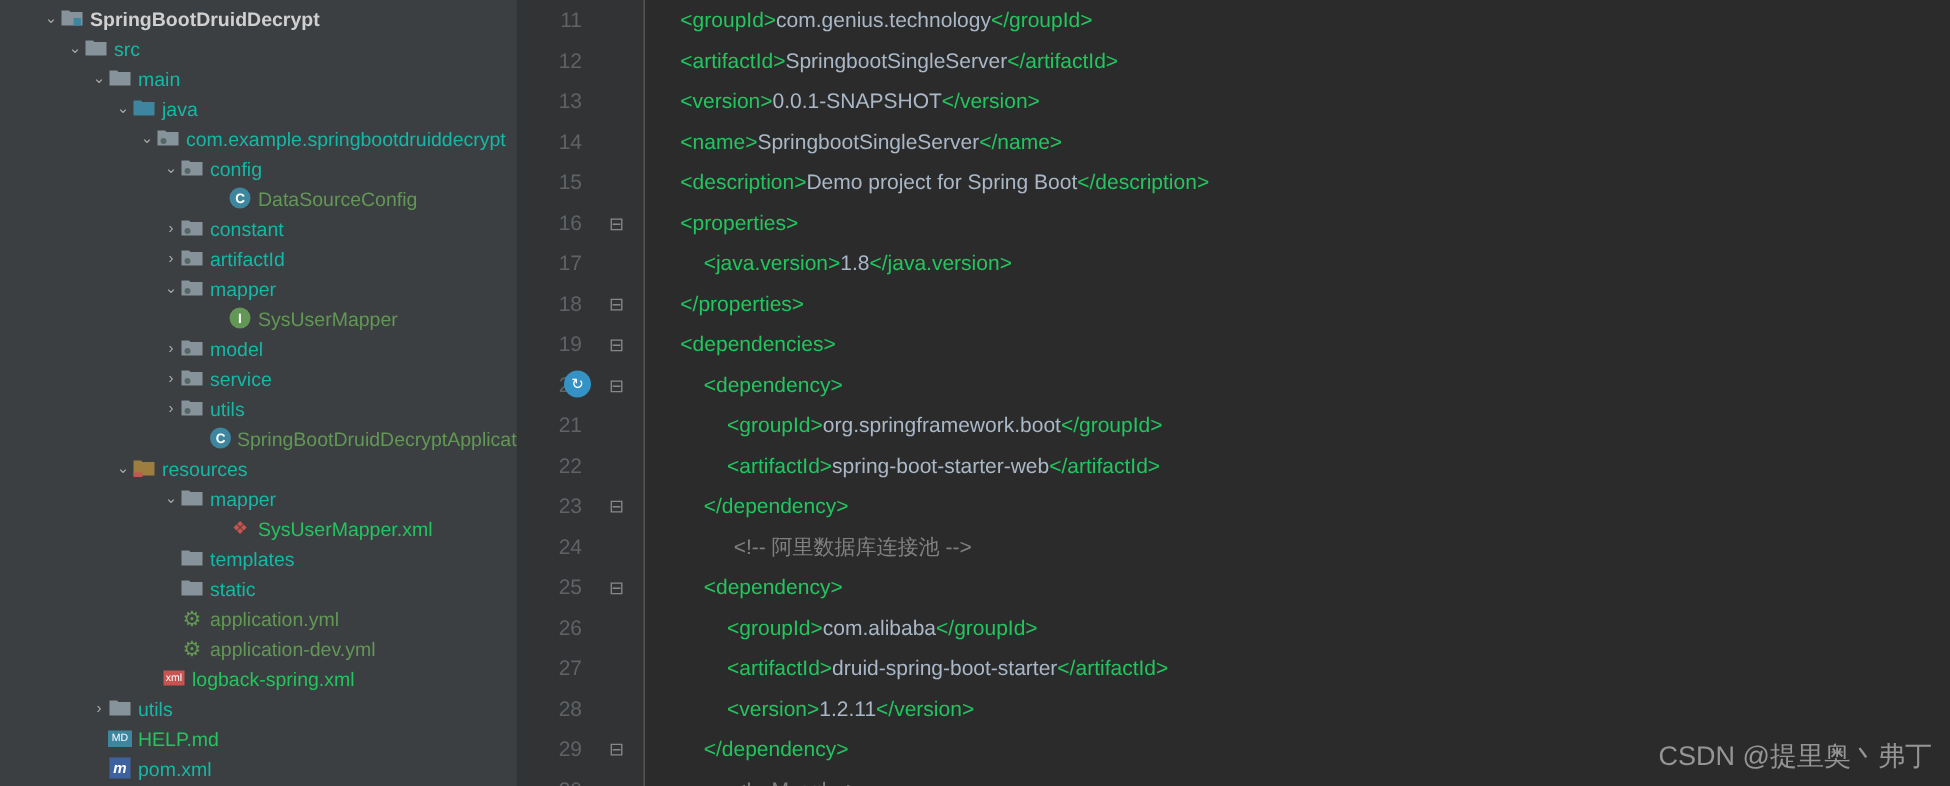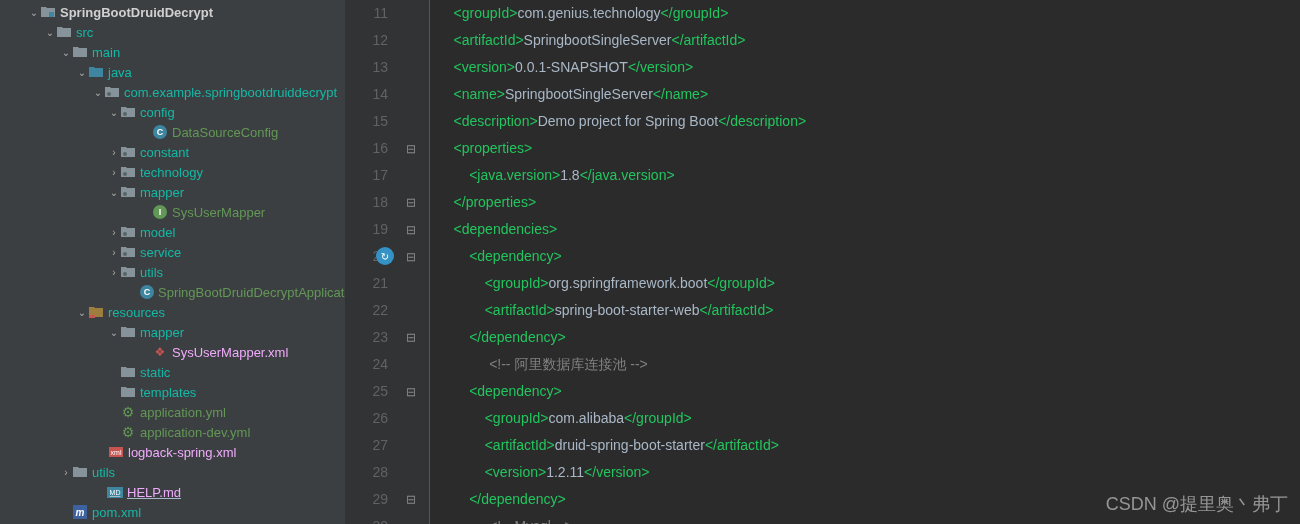--- a/index.html
+++ b/index.html
@@ -4,21 +4,21 @@
 <style>
 * { margin:0; padding:0; box-sizing:border-box; font-family:"Microsoft YaHei",Arial,sans-serif; }
 body { background:#2b2b2b; color:#a9b7c6; font-size:13px; overflow:hidden; width:1300px; height:524px; display:flex; }
 .sidebar { width:345px; background:#3c3f41; overflow:hidden; padding-top:2px; }
 .tree-row { display:flex; align-items:center; height:20px; white-space:nowrap; cursor:pointer; }
 .arrow { width:12px; font-size:10px; color:#aaa; display:inline-flex; justify-content:center; }
 .ico { width:16px; height:16px; display:inline-flex; align-items:center; justify-content:center; margin-right:4px; font-size:11px; }
 .txt { color:#14b8a6; }
 .bold { font-weight:bold; color:#d0d0d0; }
 .green { color:#629755; }
-.yellow { color:#f0abfc; }
+.yellow { color:#22c55e; }
 .editor { flex:1; background:#2b2b2b; display:flex; position:relative; font-family:"JetBrains Mono","Consolas",monospace; font-size:14px; }
 .gutter { width:55px; background:#313335; text-align:right; color:#606366; padding-right:12px; line-height:27px; }
 .gutter-extra { width:30px; background:#313335; border-right:1px solid #555; position:relative; }
 .fold { position:absolute; left:6px; color:#888; font-size:12px; }
 .code { flex:1; padding-left:8px; line-height:27px; white-space:pre; }
 .tag { color:#22c55e; }
 .val { color:#a9b7c6; }
 .comment { color:#808080;margin-left:20px; }
 .dep-icon { position:absolute; width:18px; height:18px; background:#3592c4; border-radius:50%; display:flex; align-items:center; justify-content:center; font-size:10px; color:#fff; left:5px; }
 .watermark { position:absolute; right:12px; bottom:8px; color:rgba(220,220,220,0.6); font-size:18px; font-family:Arial; }
@@ -102,21 +102,21 @@
       <span class="txt ">constant</span>
     </div>
     <div class="tree-row" style="padding-left: 108px;">
       <span class="arrow">›</span>
       <span class="ico">
         <svg viewBox="0 0 16 16">
           <path fill="#87939a" d="M1 3h5l1 1h8v9H1z"></path>
           <circle cx="5" cy="10" r="2" fill="#566"></circle>
         </svg>
       </span>
-      <span class="txt ">technology</span>
+      <span class="txt ">artifactId</span>
     </div>
     <div class="tree-row" style="padding-left: 108px;">
       <span class="arrow">⌄</span>
       <span class="ico">
         <svg viewBox="0 0 16 16">
           <path fill="#87939a" d="M1 3h5l1 1h8v9H1z"></path>
           <circle cx="5" cy="10" r="2" fill="#566"></circle>
         </svg>
       </span>
       <span class="txt ">mapper</span>
@@ -191,34 +191,34 @@
       </span>
       <span class="txt yellow">SysUserMapper.xml</span>
     </div>
     <div class="tree-row" style="padding-left: 108px;">
       <span class="arrow"></span>
       <span class="ico">
         <svg viewBox="0 0 16 16">
           <path fill="#87939a" d="M1 3h5l1 1h8v9H1z"></path>
         </svg>
       </span>
+      <span class="txt ">templates</span>
+    </div>
+    <div class="tree-row" style="padding-left: 108px;">
+      <span class="arrow"></span>
+      <span class="ico">
+        <svg viewBox="0 0 16 16">
+          <path fill="#87939a" d="M1 3h5l1 1h8v9H1z"></path>
+        </svg>
+      </span>
       <span class="txt ">static</span>
     </div>
     <div class="tree-row" style="padding-left: 108px;">
       <span class="arrow"></span>
       <span class="ico">
-        <svg viewBox="0 0 16 16">
-          <path fill="#87939a" d="M1 3h5l1 1h8v9H1z"></path>
-        </svg>
-      </span>
-      <span class="txt ">templates</span>
-    </div>
-    <div class="tree-row" style="padding-left: 108px;">
-      <span class="arrow"></span>
-      <span class="ico">
         <span style="color:#629755;font-size:14px">⚙</span>
       </span>
       <span class="txt green">application.yml</span>
     </div>
     <div class="tree-row" style="padding-left: 108px;">
       <span class="arrow"></span>
       <span class="ico">
         <span style="color:#629755;font-size:14px">⚙</span>
       </span>
       <span class="txt green">application-dev.yml</span>
@@ -232,21 +232,21 @@
     </div>
     <div class="tree-row" style="padding-left: 60px;">
       <span class="arrow">›</span>
       <span class="ico">
         <svg viewBox="0 0 16 16">
           <path fill="#87939a" d="M1 3h5l1 1h8v9H1z"></path>
         </svg>
       </span>
       <span class="txt ">utils</span>
     </div>
-    <div class="tree-row" style="padding-left: 95px; text-decoration: underline;">
+    <div class="tree-row" style="padding-left: 60px;">
       <span class="arrow"></span>
       <span class="ico">
         <span style="background:#3e86a0;color:#fff;width:16px;height:11px;font-size:7px;display:inline-flex;align-items:center;justify-content:center">MD</span>
       </span>
       <span class="txt yellow">HELP.md</span>
     </div>
     <div class="tree-row" style="padding-left: 60px;">
       <span class="arrow"></span>
       <span class="ico">
         <span style="background:#3e62a0;color:#fff;width:14px;height:14px;display:inline-flex;align-items:center;justify-content:center;font-size:10px;font-style:italic;font-weight:bold">m</span>

